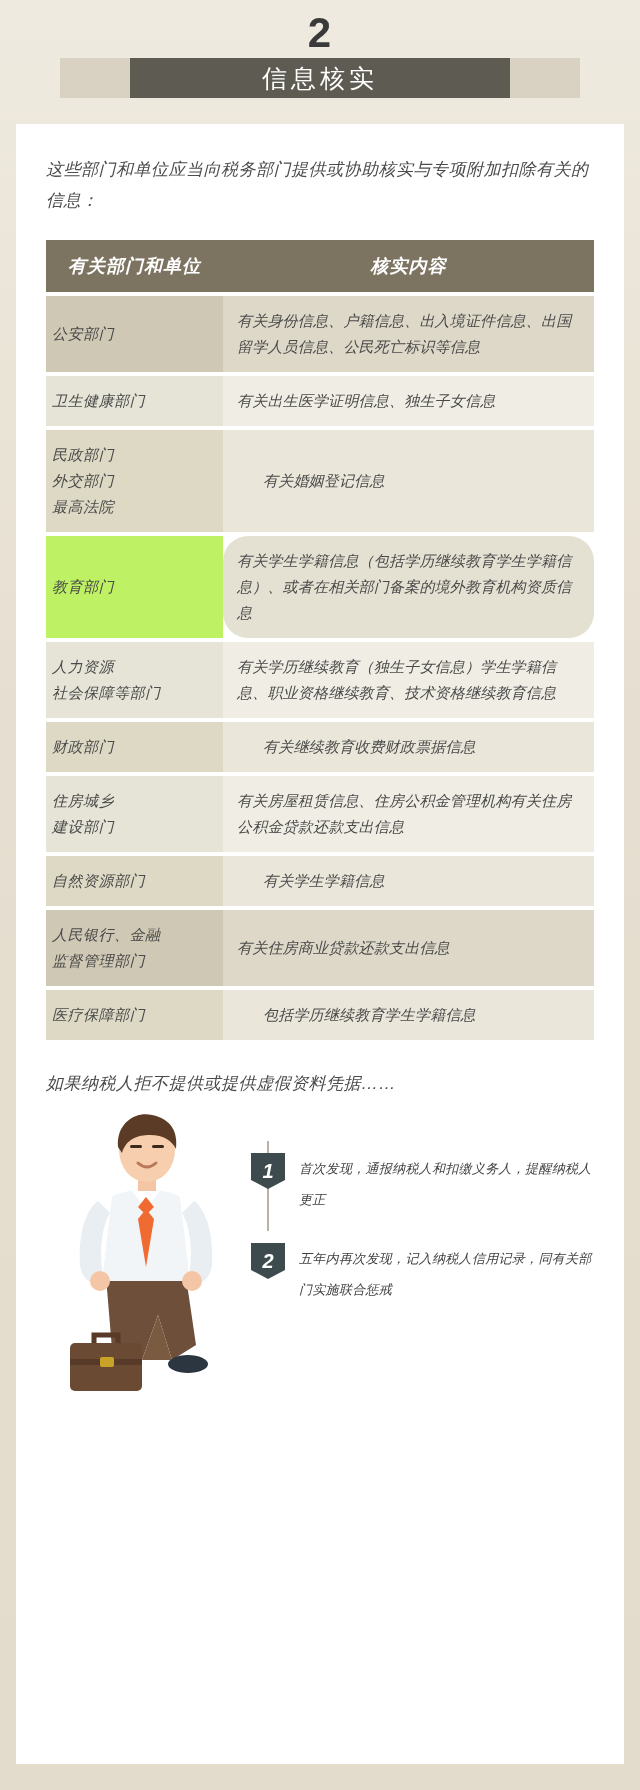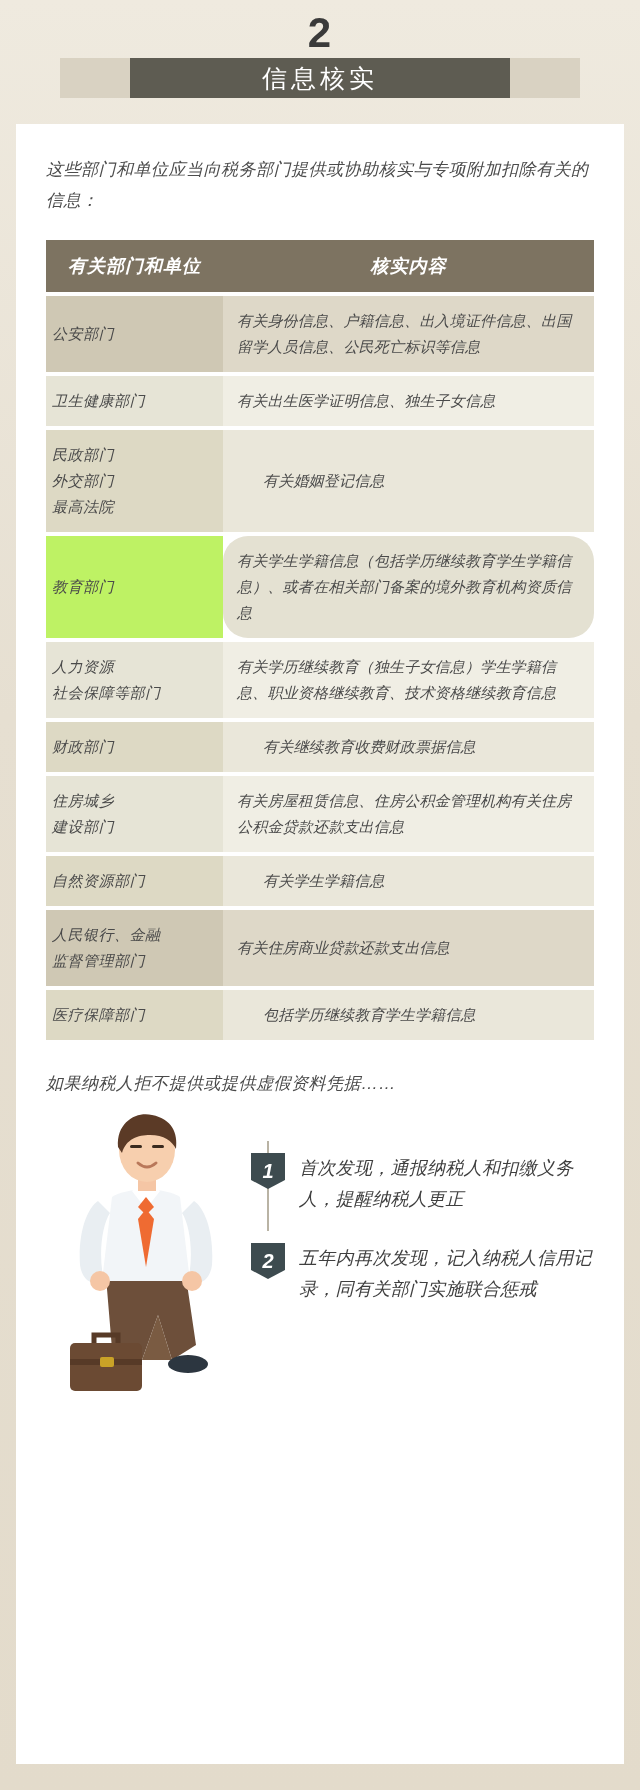--- a/index.html
+++ b/index.html
@@ -174,21 +174,21 @@
     background: #3d4b4f;
     color: #ffffff;
     font-size: 20px;
     font-weight: bold;
     display: flex;
     align-items: center;
     justify-content: center;
     clip-path: polygon(0 0, 100% 0, 100% 75%, 50% 100%, 0 75%);
   }
   .step-text {
-    font-size: 18px;
+    font-size: 13px;
     line-height: 31px;
     color: #3f3f3f;
     letter-spacing: 0.3px;
   }
   .connector {
     position: absolute;
     left: 16px;
     top: 36px;
     width: 2px;
     height: 90px;

